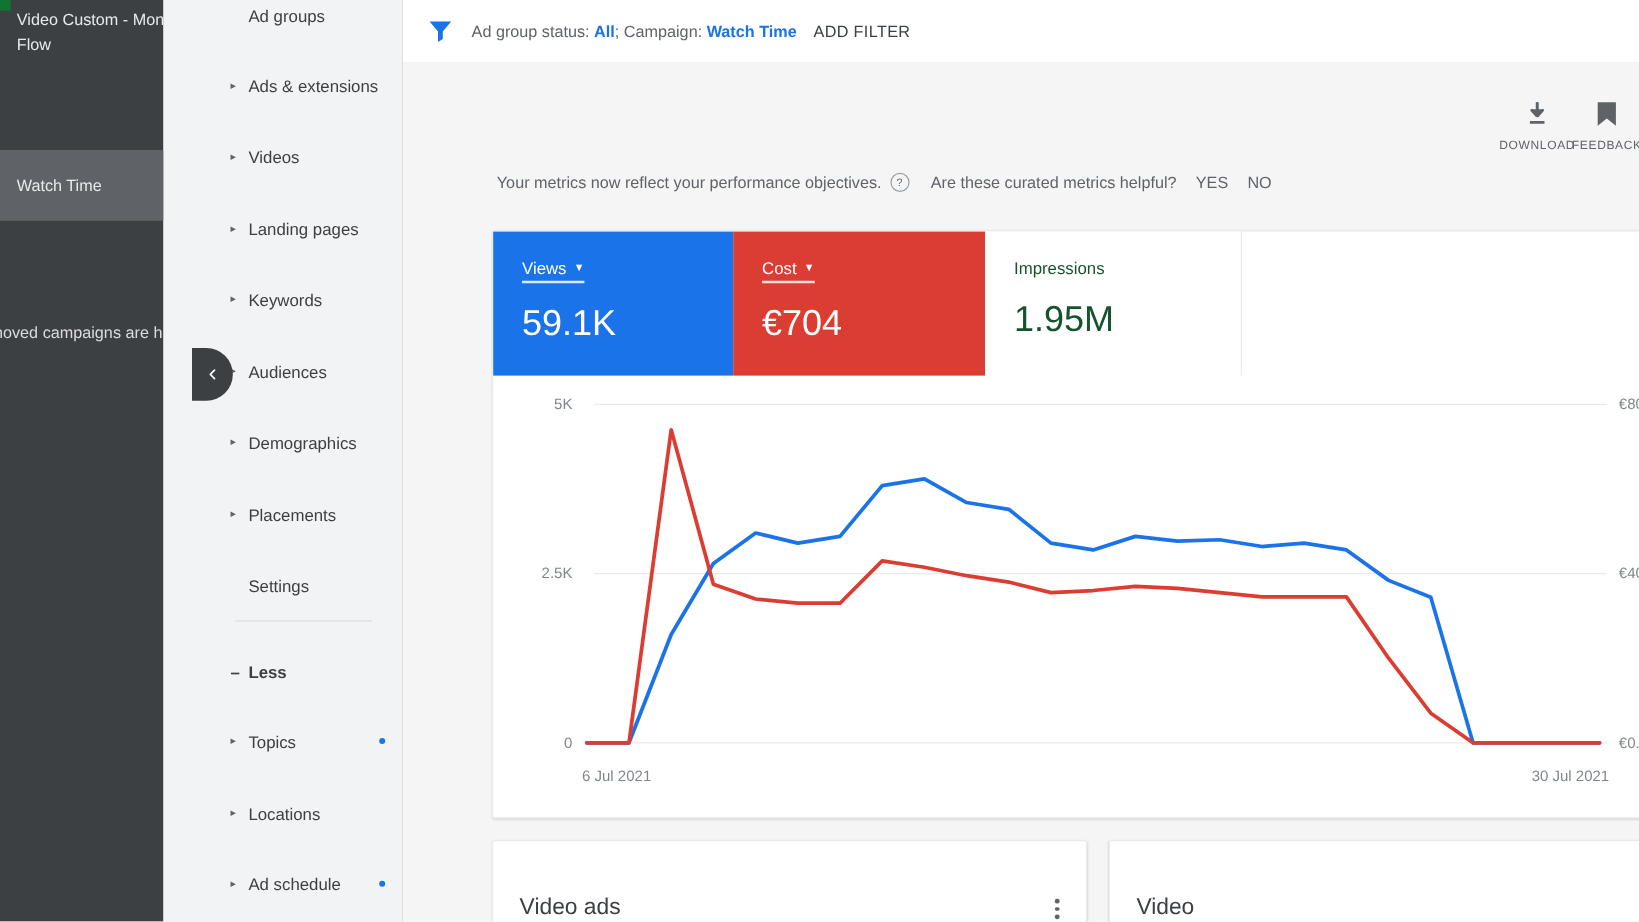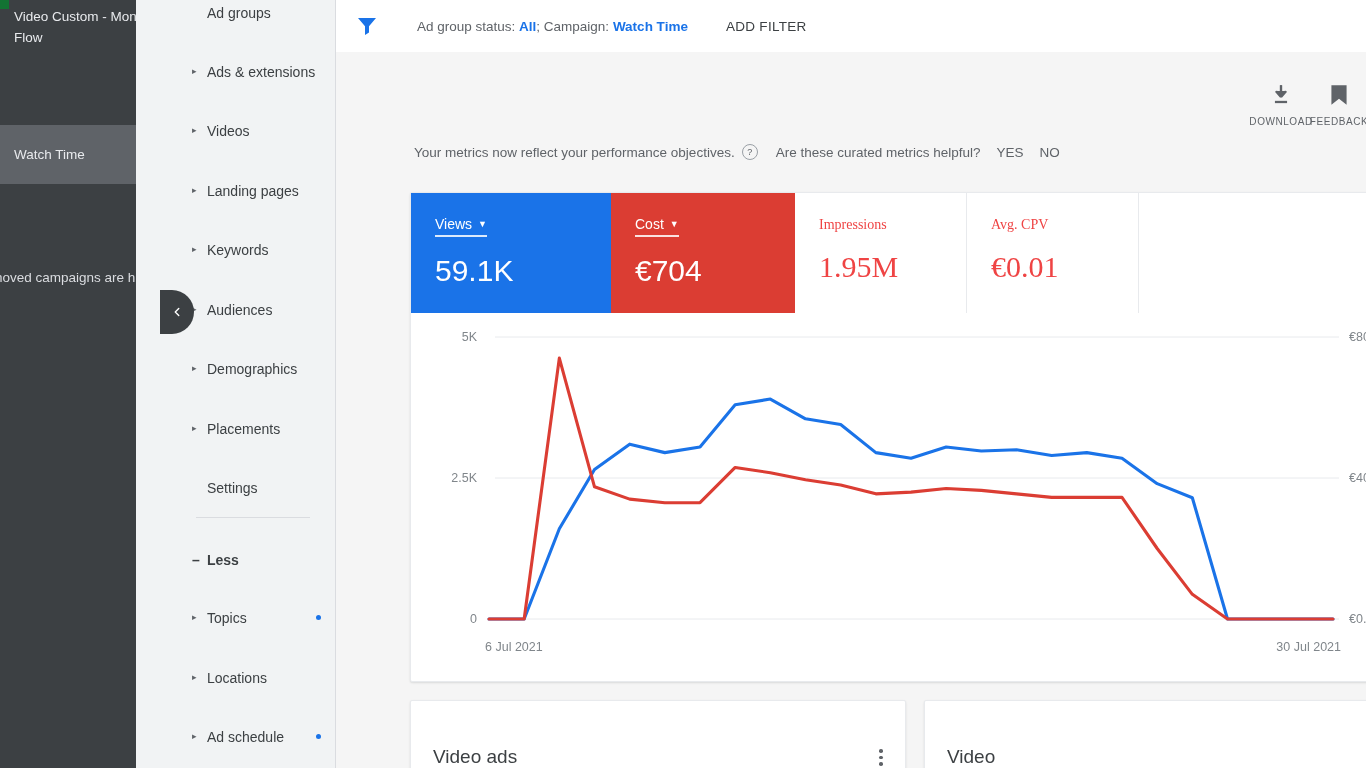--- a/index.html
+++ b/index.html
@@ -71,21 +71,21 @@
   }
   .collapse-btn svg{display:block;}
 
   
   .main{
     position:absolute;left:336px;top:0;right:0;height:768px;
     background:#fff;overflow:hidden;
   }
   .filterbar{
     position:absolute;left:0;top:0;right:0;height:52px;background:#fff;
-    border-bottom:1px solid #e0e0e0;display:flex;align-items:center;gap:24px;
+    border-bottom:1px solid #e0e0e0;display:flex;align-items:center;
   }
   .funnel{margin-left:19px;margin-right:14px;display:block;}
   .filter-text{font-size:13.5px;color:#5f6368;white-space:nowrap;}
   .filter-text b{color:#1a73e8;font-weight:700;}
   .add-filter{
     margin-left:14px;font-size:13.5px;color:#3c4043;letter-spacing:.3px;cursor:pointer;
   }
 
   .content{
     position:absolute;left:0;top:52px;right:0;bottom:0;background:#f5f5f5;
@@ -119,22 +119,22 @@
     box-shadow:0 1px 2px rgba(60,64,67,.15);overflow:visible;
   }
   .tiles{display:flex;height:120px;}
   .tile{
     position:relative;padding:22px 0 0 24px;box-sizing:border-box;
     border-right:1px solid #e8eaed;
   }
   .tile .t-label{font-size:14px;display:inline-block;position:relative;}
   .tile .t-value{margin-top:19px;font-size:30px;font-weight:400;line-height:30px;}
   .tile.blue{width:200px;background:#1a73e8;color:#fff;border-right:none;}
-  .tile.red{width:184px;background:#db3d33;color:#fff;border-right:none;}
-  .tile.plain{width:172px;background:#fff;color:#ef4444;font-family:Liberation Serif, serif;}
+  .tile.red{width:210px;background:#db3d33;color:#fff;border-right:none;}
+  .tile.plain{width:214px;background:#fff;color:#14532d;}
   .tile.blue .t-label,.tile.red .t-label{
     border-bottom:2px solid rgba(255,255,255,.85);padding-bottom:3px;
   }
   .caret{display:inline-block;margin-left:6px;font-size:9px;vertical-align:2px;}
 
   .plot{position:relative;height:366px;}
   .plot svg{display:block;}
 
   
   .bcard{
@@ -277,24 +277,20 @@
             <div class="t-label"><span>Views</span><span class="caret">▼</span></div>
             <div class="t-value">59.1K</div>
           </div>
           <div class="tile red">
             <div class="t-label"><span>Cost</span><span class="caret">▼</span></div>
             <div class="t-value">€704</div>
           </div>
           <div class="tile plain">
             <div class="t-label"><span>Impressions</span></div>
             <div class="t-value">1.95M</div>
-          </div>
-          <div class="tile plain">
-            <div class="t-label"><span>Avg. CPV</span></div>
-            <div class="t-value">€0.01</div>
           </div>
         </div>
 
         <div class="plot">
           <svg id="chart-svg" width="1000" height="366" viewBox="0 0 1000 366">
               <line x1="84" y1="306" x2="928" y2="306" stroke="#e8eaed" stroke-width="1"></line>
               <text x="66" y="310" text-anchor="end" font-size="12.5" fill="#80868b" font-family="&quot;Liberation Sans&quot;, sans-serif">0</text>
               <text x="938" y="310" text-anchor="start" font-size="12.5" fill="#80868b" font-family="&quot;Liberation Sans&quot;, sans-serif">€0.00</text>
               <line x1="84" y1="165" x2="928" y2="165" stroke="#e8eaed" stroke-width="1"></line>
               <text x="66" y="169" text-anchor="end" font-size="12.5" fill="#80868b" font-family="&quot;Liberation Sans&quot;, sans-serif">2.5K</text>

